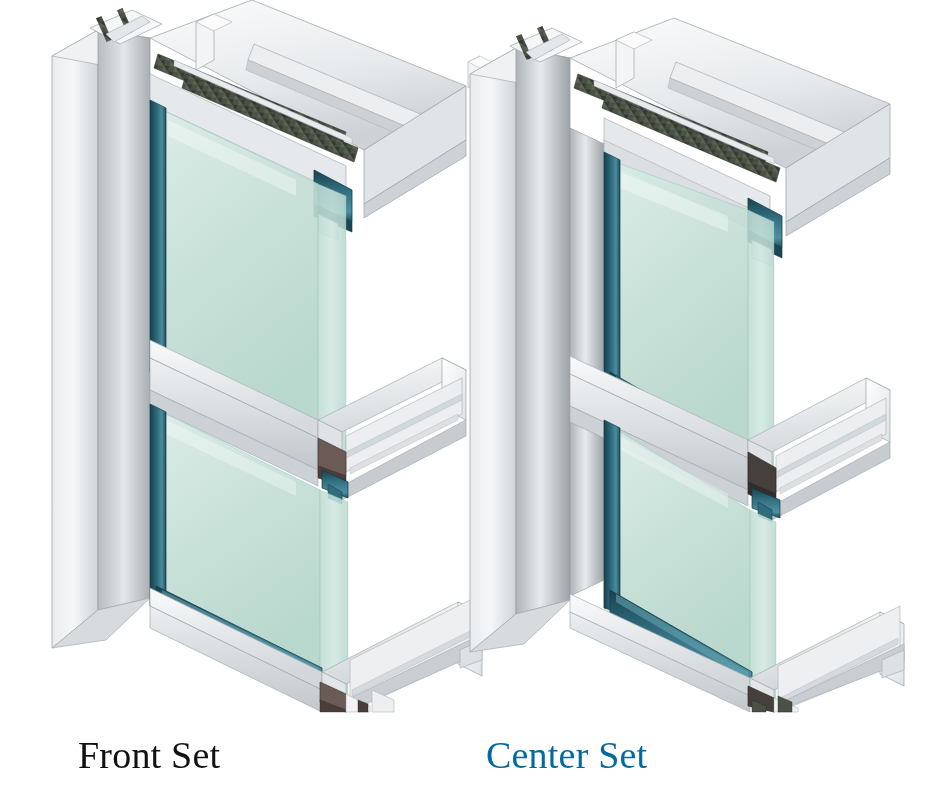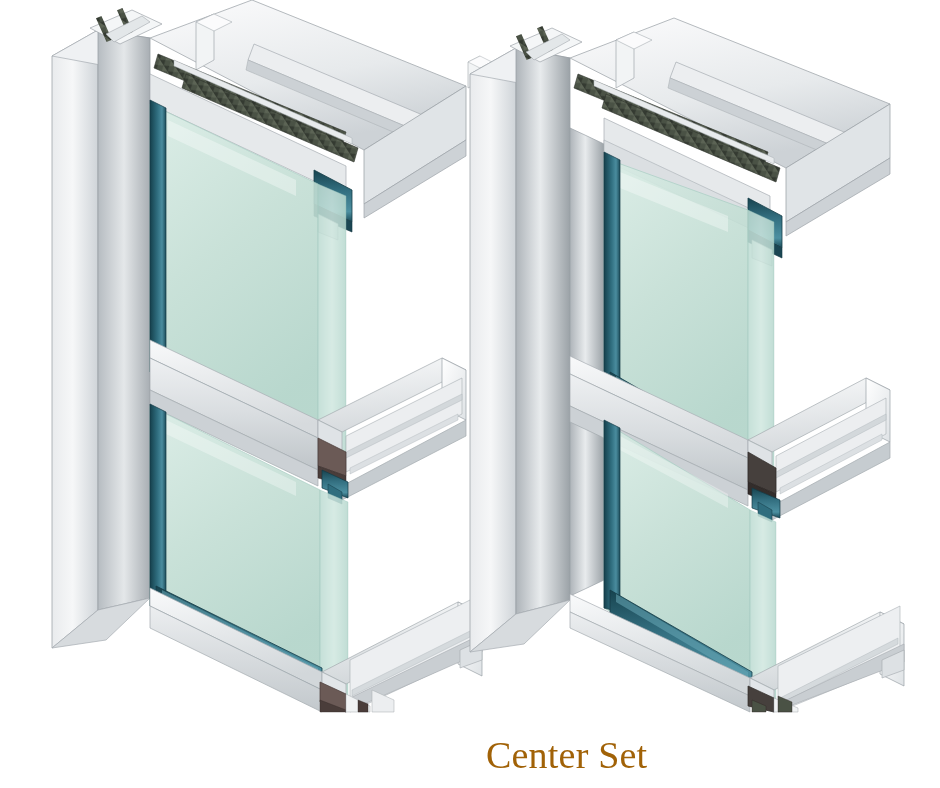--- a/index.html
+++ b/index.html
@@ -398,16 +398,17 @@
         <polygon points="430,660 452,650 452,670 430,678" fill="#dde1e4" stroke="#a2a8ad" stroke-width="0.6"></polygon>
 
         <polygon points="296,686 322,698 322,712 296,706" fill="#46403d" stroke="#2e2926" stroke-width="0.7"></polygon>
         <polygon points="322,698 346,708 346,712 322,712" fill="#f1f3f4" stroke="#a4aaaf" stroke-width="0.5"></polygon>
         <polygon points="300,700 314,706 314,712 300,712" fill="#4a5245" stroke="#2f2624" stroke-width="0.4"></polygon>
         <polygon points="326,696 340,702 340,712 326,712" fill="#4a5245" stroke="#2f2624" stroke-width="0.4"></polygon>
       </g>
     </svg>
   </div>
 
-
-  <div class="caption" id="caption-center" style="color: #a16207; margin-top: 22px;">Center Set</div>
+  <div class="caption" id="caption-front" style="color: rgb(17, 17, 17);">Front Set</div>
+
+  <div class="caption" id="caption-center" style="color: #0369a1; margin-top: 22px;">Center Set</div>
 
 </div>
 
 </body></html>

